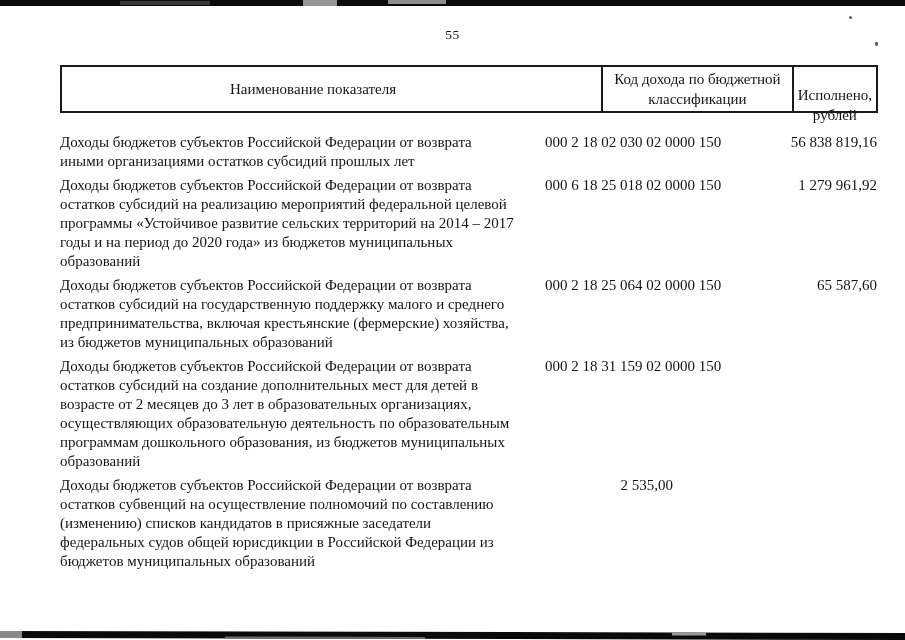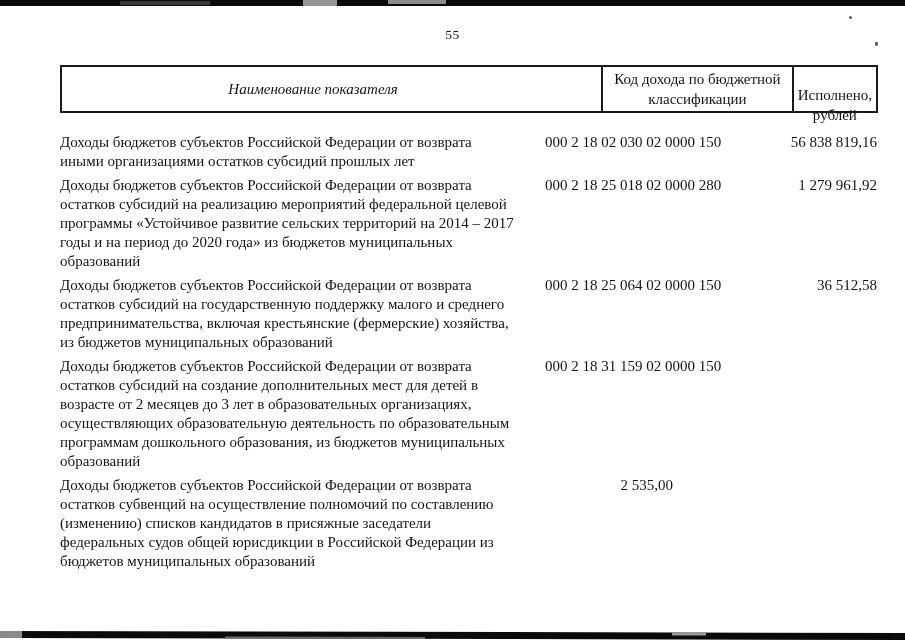--- a/index.html
+++ b/index.html
@@ -41,21 +41,21 @@
     border: 2px solid #1a1a1a;
     height: 48px; align-items: stretch;
   }
   .th {
     box-sizing: border-box;
     display: flex; align-items: center; justify-content: center;
     text-align: center;
     font-size: 15px; line-height: 20px;
     padding: 0 4px;
   }
-  .th.col-name { width: 533px; font-style: italic; }
+  .th.col-name { width: 533px; }
   .th.col-code { width: 204px; border-left: 2px solid #1a1a1a; border-right: 2px solid #1a1a1a; margin-left: 37px; }
   .th.col-amount { flex: 1; margin-top: 32px; }
 
   .tbody { margin-top: 20px; }
   .trow { display: flex; margin-bottom: 5px; font-size: 15px; line-height: 19px; }
   .cell { box-sizing: border-box; }
   .cell.name { width: 473px; white-space: pre-line; padding-right: 2px; }
   .cell.code { width: 204px; padding-left: 12px; white-space: nowrap; }
   .cell.amount { width: 141px; text-align: right; padding-right: 1px; white-space: nowrap; }
 </style>
@@ -88,31 +88,31 @@
       <div class="cell code">000 2 18 02 030 02 0000 150</div>
       <div class="cell amount">56 838 819,16</div>
     </div>
 
     <div class="trow">
       <div class="cell name">Доходы бюджетов субъектов Российской Федерации от возврата
 остатков субсидий на реализацию мероприятий федеральной целевой
 программы «Устойчивое развитие сельских территорий на 2014 – 2017
 годы и на период до 2020 года» из бюджетов муниципальных
 образований</div>
-      <div class="cell code">000 2 18 25 018 02 0000 280</div>
+      <div class="cell code">000 6 18 25 018 02 0000 150</div>
       <div class="cell amount">1 279 961,92</div>
     </div>
 
     <div class="trow">
       <div class="cell name">Доходы бюджетов субъектов Российской Федерации от возврата
 остатков субсидий на государственную поддержку малого и среднего
 предпринимательства, включая крестьянские (фермерские) хозяйства,
 из бюджетов муниципальных образований</div>
       <div class="cell code">000 2 18 25 064 02 0000 150</div>
-      <div class="cell amount">36 512,58</div>
+      <div class="cell amount">65 587,60</div>
     </div>
 
     <div class="trow">
       <div class="cell name">Доходы бюджетов субъектов Российской Федерации от возврата
 остатков субсидий на создание дополнительных мест для детей в
 возрасте от 2 месяцев до 3 лет в образовательных организациях,
 осуществляющих образовательную деятельность по образовательным
 программам дошкольного образования, из бюджетов муниципальных
 образований</div>
       <div class="cell code">000 2 18 31 159 02 0000 150</div>

